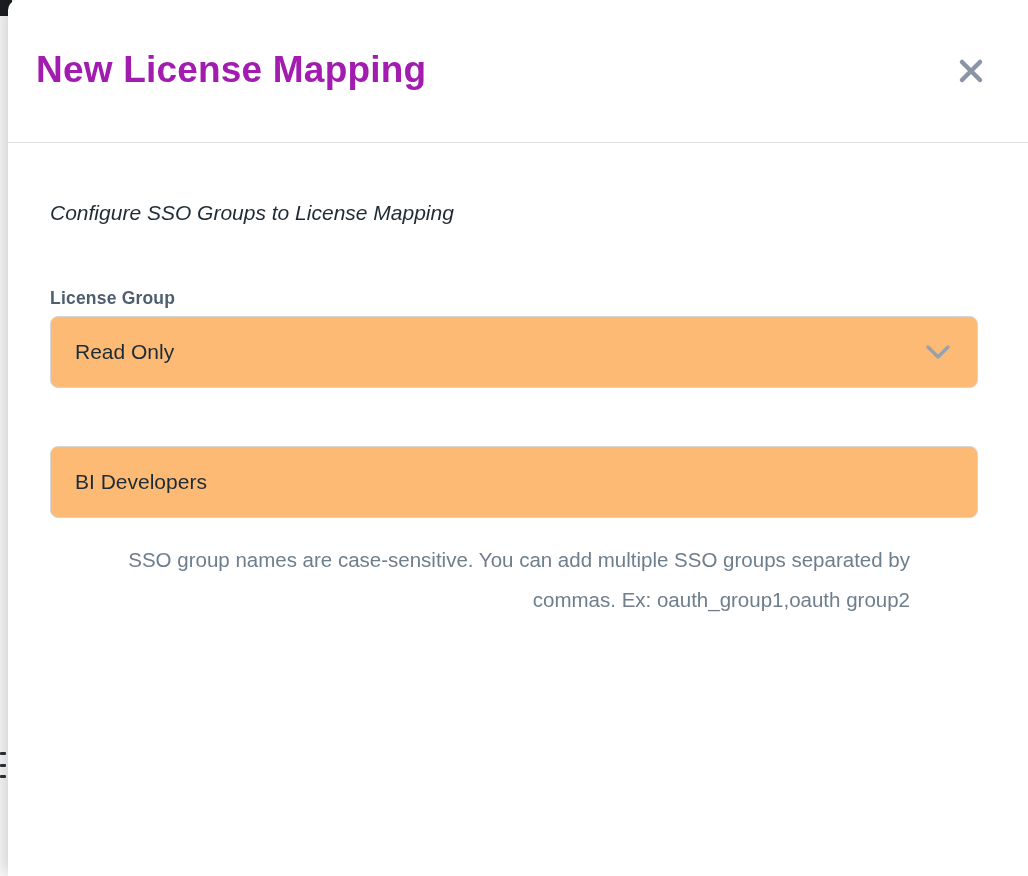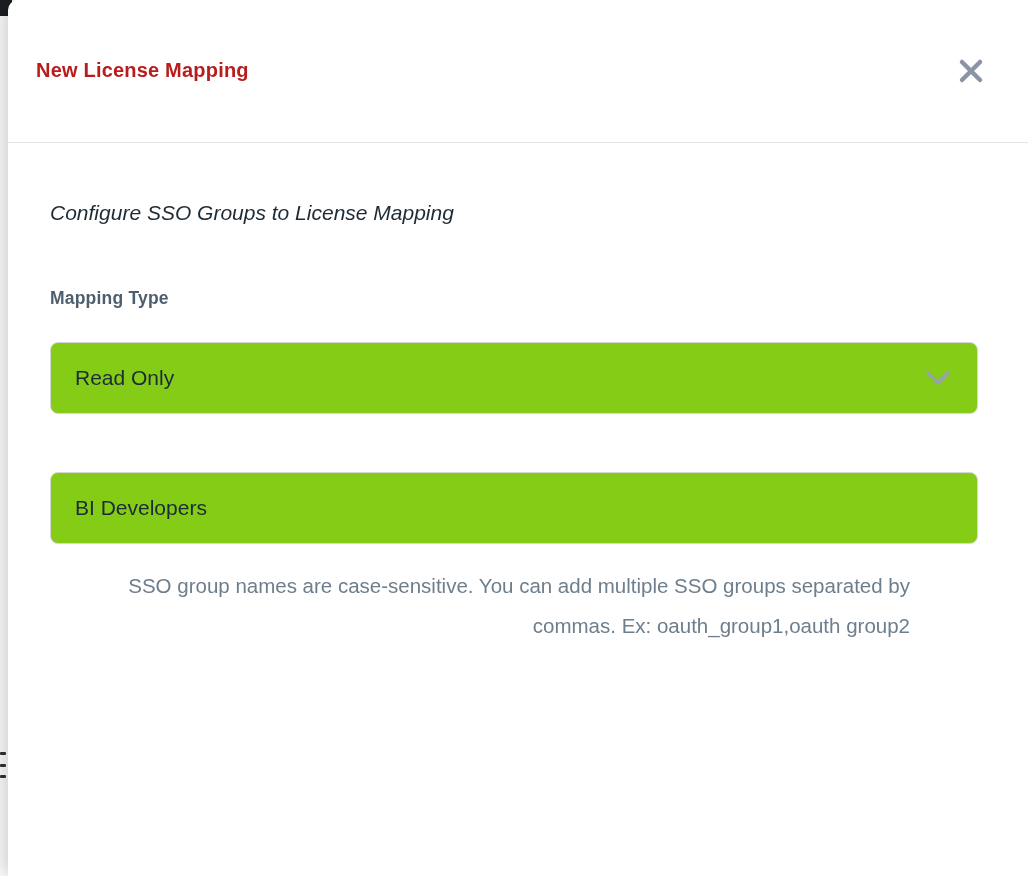--- a/index.html
+++ b/index.html
@@ -48,23 +48,23 @@
 
   .modal-header {
     position: relative;
     height: 143px;
     border-bottom: 1px solid #e3e3e3;
     display: flex;
     align-items: center;
     padding: 0 44px 0 28px;
   }
   .modal-title {
-    font-size: 20px;
+    font-size: 37px;
     font-weight: 700;
-    color: #b91c1c;
+    color: #a21caf;
     letter-spacing: 0.2px;
     margin-top: -2px;
   }
   .close-btn {
     position: absolute;
     right: 40px;
     top: 54px;
     width: 34px; height: 34px;
     background: transparent;
     border: none;
@@ -91,26 +91,26 @@
     margin-top: 62px;
   }
   .field-label {
     font-size: 17.5px;
     font-weight: 700;
     color: #4d5e6e;
     letter-spacing: 0.2px;
   }
 
   .select-box, .text-input {
-    margin-top: 33px;
+    margin-top: 7px;
     width: 928px;
     height: 72px;
     border: 1px solid #d6d6d6;
     border-radius: 8px;
-    background: #84cc16;
+    background: #fdba74;
     font-family: "Liberation Sans", sans-serif;
     font-size: 21px;
     color: #1d2b36;
     padding: 4px 24px;
   }
 
   .select-box {
     display: flex;
     align-items: center;
     justify-content: space-between;
@@ -158,21 +158,21 @@
         </svg>
       </span>
     </button>
   </div>
 
   <div class="modal-body">
 
     <div class="body-heading">Configure SSO Groups to License Mapping</div>
 
     <div class="field">
-      <div class="field-label">Mapping Type</div>
+      <div class="field-label">License Group</div>
 
       <div class="select-box" role="combobox">
         <span class="select-value">Read Only</span>
         <span>
           <svg class="chevron-icon" width="26" height="16" viewBox="0 0 26 16">
             <path d="M3 3 L13 13 L23 3" stroke="#98a2ae" stroke-width="3.5" stroke-linecap="round" stroke-linejoin="round" fill="none"></path>
           </svg>
         </span>
       </div>
     </div>

